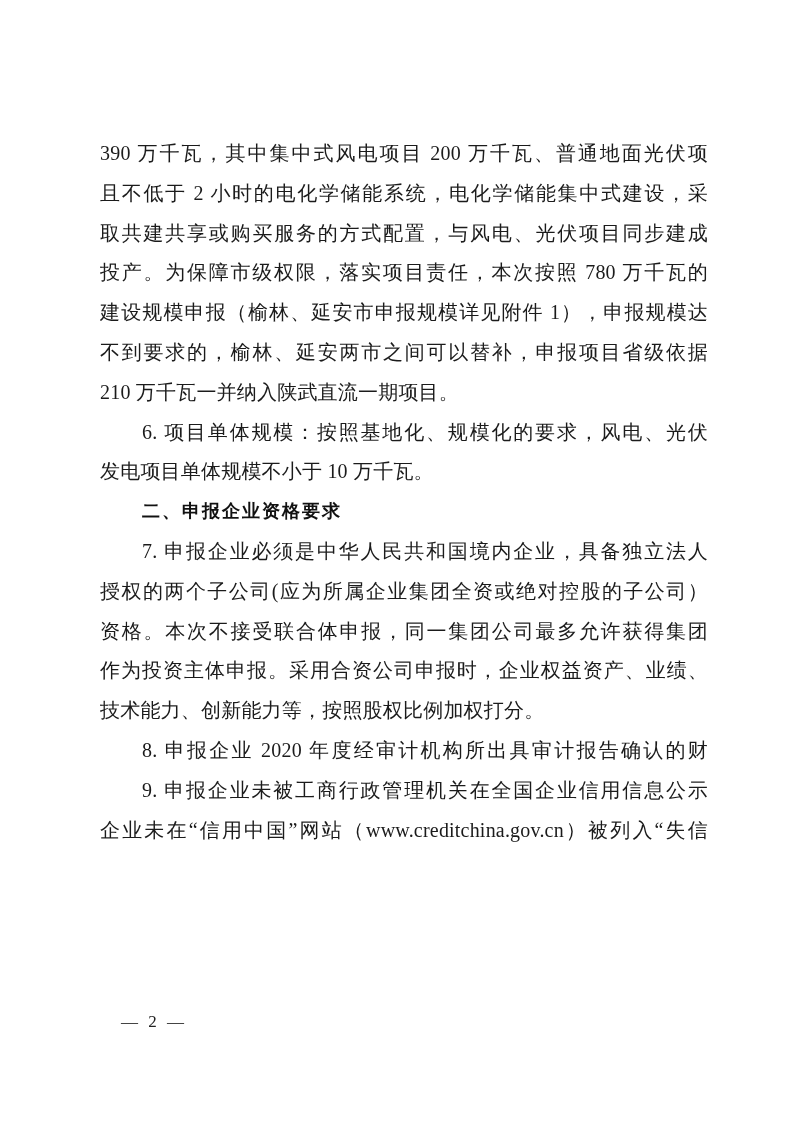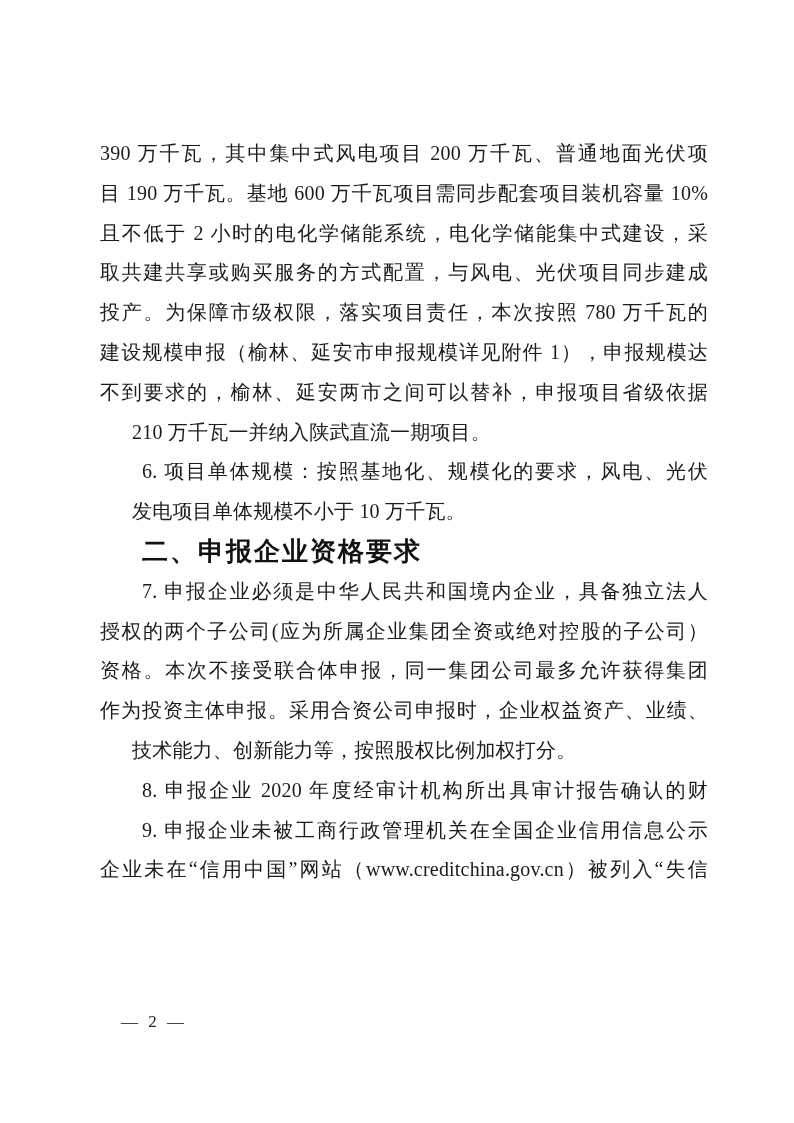--- a/index.html
+++ b/index.html
@@ -28,29 +28,28 @@
   }
   .line {
     text-align: justify;
     text-align-last: justify;
     white-space: normal;
     overflow: hidden;
     height: 39.8px;
   }
   .line.end {
     text-align-last: left;
-    margin-left: 32px;
   }
   .line.indent {
     text-indent: 42px;
   }
   .line.heading {
     font-family: "Liberation Sans", sans-serif;
     font-weight: 700;
-    font-size: 26px;
+    font-size: 18px;
     letter-spacing: 2px;
     text-align-last: left;
     color: #111111;
   }
   .page-number {
     position: absolute;
     left: 121px;
     top: 1012px;
     font-size: 17px;
     letter-spacing: 1px;
@@ -58,21 +57,20 @@
     color: #222222;
     font-family: "Liberation Serif", serif;
   }
 </style>
 </head>
 <body>
 
 <div class="page">
   <div class="doc-text">
     <div class="line">390 万千瓦，其中集中式风电项目 200 万千瓦、普通地面光伏项</div>
-    <div class="line">目 190 万千瓦。基地 600 万千瓦项目需同步配套项目装机容量 10%</div>
     <div class="line">且不低于 2 小时的电化学储能系统，电化学储能集中式建设，采</div>
     <div class="line">取共建共享或购买服务的方式配置，与风电、光伏项目同步建成</div>
     <div class="line">投产。为保障市级权限，落实项目责任，本次按照 780 万千瓦的</div>
     <div class="line">建设规模申报（榆林、延安市申报规模详见附件 1），申报规模达</div>
     <div class="line">不到要求的，榆林、延安两市之间可以替补，申报项目省级依据</div>
     <div class="line end">210 万千瓦一并纳入陕武直流一期项目。</div>
     <div class="line indent">6. 项目单体规模：按照基地化、规模化的要求，风电、光伏</div>
     <div class="line end">发电项目单体规模不小于 10 万千瓦。</div>
     <div class="line heading indent">二、申报企业资格要求</div>
     <div class="line indent">7. 申报企业必须是中华人民共和国境内企业，具备独立法人</div>

